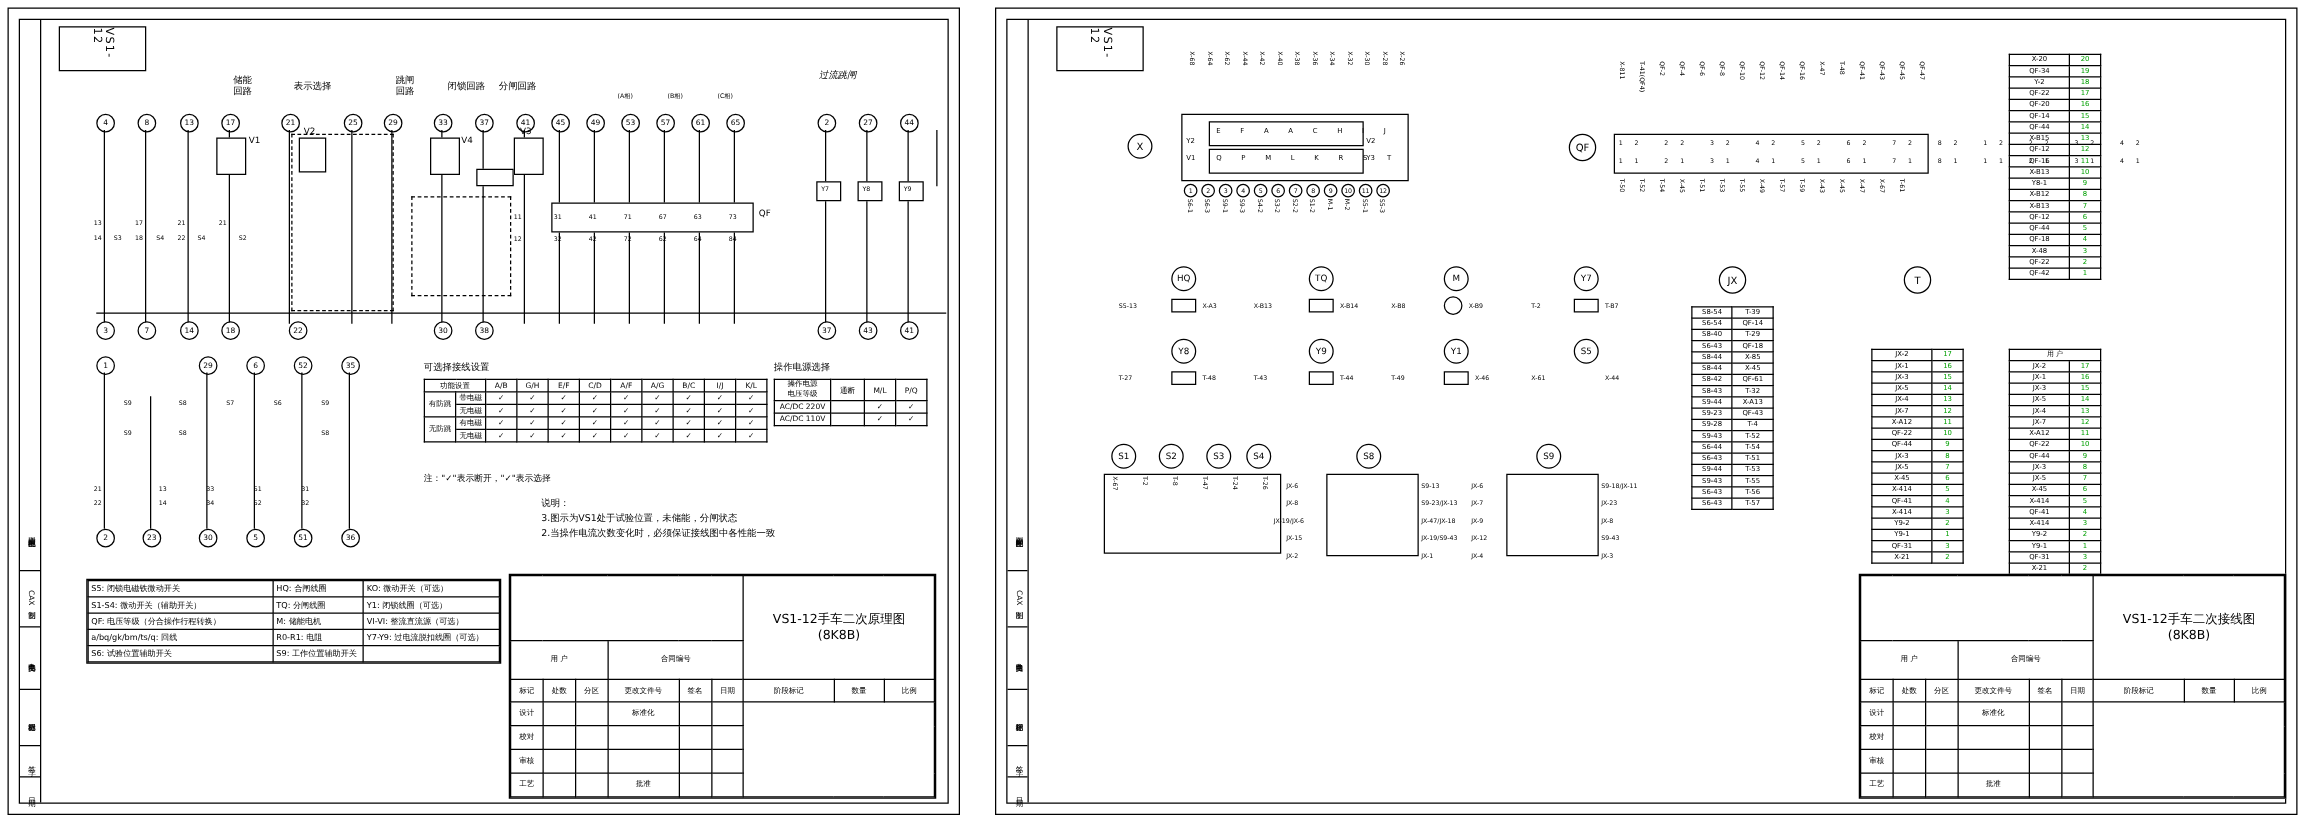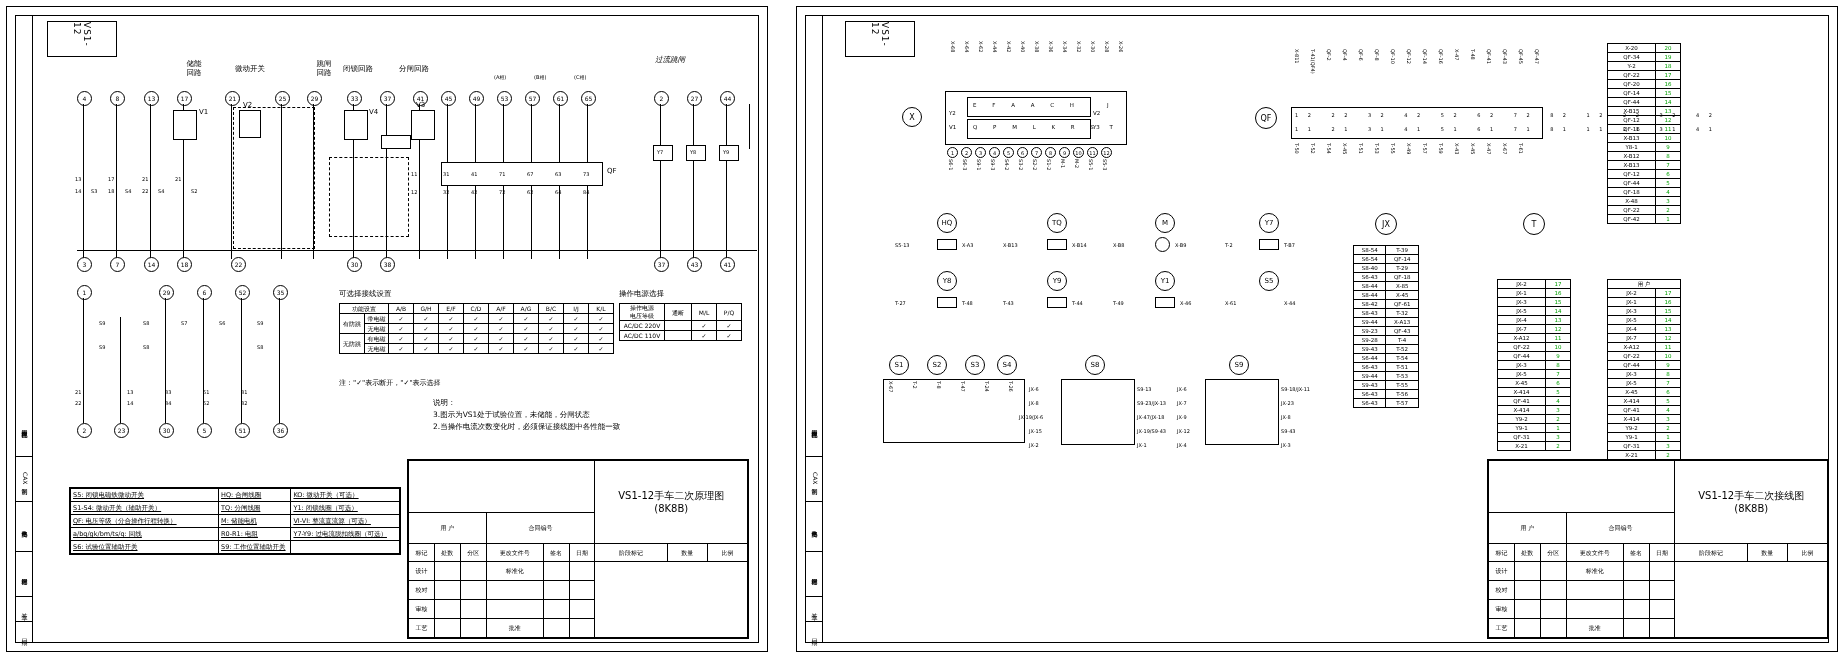--- a/index.html
+++ b/index.html
@@ -63,23 +63,23 @@
       <div class="sidecell" style="top:605px;height:25px;border-bottom:none;">
           <span>日 期</span>
         </div>
     </div>
 
     <div class="title-tag" style="left:40px;top:14px;width:68px;height:34px;">
       <span class="vert">VS1-12</span>
     </div>
 
     <div class="lbl cn" style="left:170px;top:52px;width:34px;text-align:center;line-height:9px;">储能<br>回路</div>
-    <div class="lbl cn" style="left:228px;top:58px;">微动开关</div>
+    <div class="lbl cn" style="left:228px;top:58px;">表示选择</div>
     <div class="lbl cn" style="left:300px;top:52px;width:34px;text-align:center;line-height:9px;">跳闸<br>回路</div>
-    <div class="lbl cn" style="left:336px;top:58px;">闭锁回路</div>
+    <div class="lbl cn" style="left:351px;top:58px;">闭锁回路</div>
     <div class="lbl cn" style="left:392px;top:58px;">分闸回路</div>
     <div class="lbl cn" style="left:648px;top:49px;font-style:italic;">过流跳闸</div>
 
     <div class="lbl tiny" style="left:487px;top:66px;">(A相)</div>
     <div class="lbl tiny" style="left:527px;top:66px;">(B相)</div>
     <div class="lbl tiny" style="left:567px;top:66px;">(C相)</div>
 
     <div class="circ" style="left:70px;top:84px;width:13px;height:13px;">4</div>
     <div class="circ" style="left:103px;top:84px;width:13px;height:13px;">8</div>
     <div class="circ" style="left:137px;top:84px;width:13px;height:13px;">13</div>
@@ -312,21 +312,21 @@
           <td>✓</td>
         </tr>
       </tbody>
         </table>
     </div>
 
     <div class="lbl cn" style="left:426px;top:392px;">说明：</div>
     <div class="lbl cn" style="left:426px;top:404px;">3.图示为VS1处于试验位置，未储能，分闸状态</div>
     <div class="lbl cn" style="left:426px;top:416px;">2.当操作电流次数变化时，必须保证接线图中各性能一致</div>
 
-    <div class="legend" style="left:62px;top:480px;width:330px;text-decoration:underline;">
+    <div class="legend" style="left:62px;top:456px;width:330px;">
       <table style="border-collapse:collapse;width:100%;">
         <tbody>
             <tr>
           <td style="width:45%;">S5: 闭锁电磁铁微动开关</td>
           <td style="width:22%;">HQ: 合闸线圈</td>
           <td style="width:33%;">KO: 微动开关（可选）</td>
         </tr>
         <tr>
           <td>S1-S4: 微动开关（辅助开关）</td>
           <td>TQ: 分闸线圈</td>

